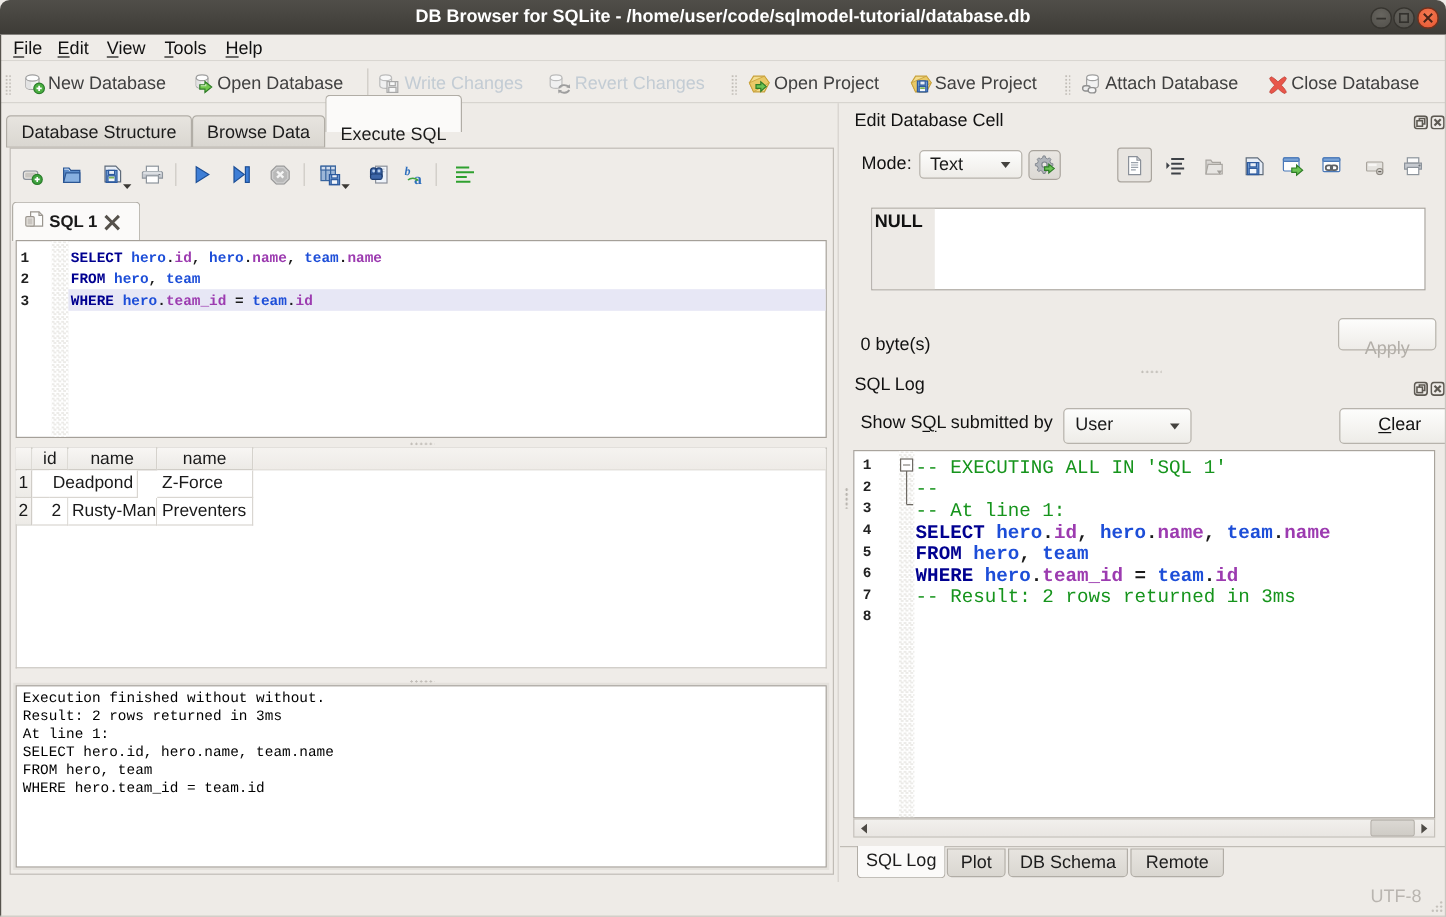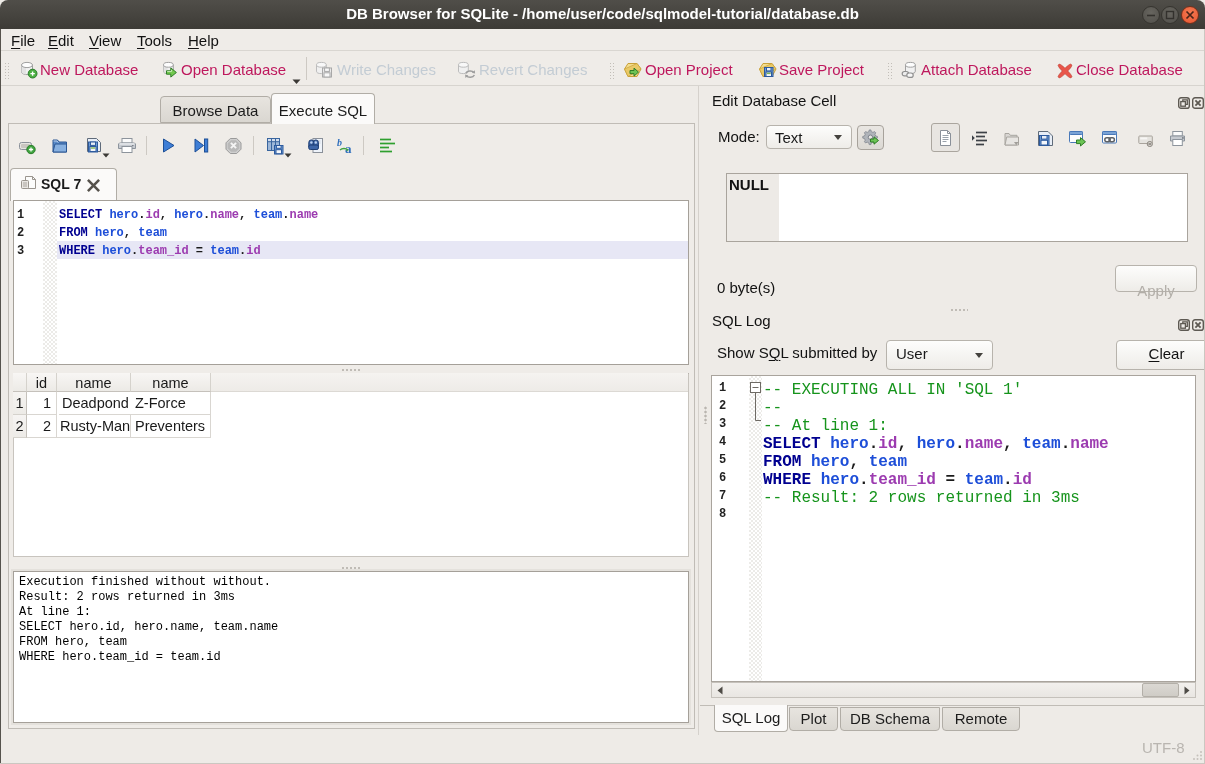--- a/index.html
+++ b/index.html
@@ -15,21 +15,21 @@
 .winbtn svg { position:absolute; top:0; left:0; }
 #btnmin { left:1142px; background:radial-gradient(circle at 50% 35%, #67655f, #514f4a); border:1px solid #36342f; }
 #btnmax { left:1161px; background:radial-gradient(circle at 50% 35%, #67655f, #514f4a); border:1px solid #36342f; }
 #btnclose { left:1181px; background:radial-gradient(circle at 50% 35%, #f47a52, #e85631); border:1px solid #73301c; }
 
 #menubar { position:absolute; top:29px; left:0; width:1205px; height:22px; background:#efece8; border-bottom:1px solid #d9d6d1; }
 .menuitem { position:absolute; top:3px; font-size:15px; color:#111; }
 .menuitem u, .label u, .btn u { text-decoration-thickness:1px; text-underline-offset:2px; }
 
 #toolbar { position:absolute; top:51px; left:0; width:1205px; height:35px; background:#efece8; border-bottom:1px solid #d7d4cf; }
-.tbtxt { position:absolute; top:10px; font-size:15px; color:#be185d; }
+.tbtxt { position:absolute; top:10px; font-size:15px; color:#404040; }
 .tbtxt.dis { color:#c3ccd4; }
 .tbicon { position:absolute; }
 .tbsep { position:absolute; top:6px; width:1px; height:23px; background:#cdc9c3; }
 .tbhandle { position:absolute; top:11px; width:5px; height:17px;
   background-image:radial-gradient(#c2beb8 0.9px, transparent 1px); background-size:3px 3px; }
 
 .tab { position:absolute; font-size:15px; text-align:center; border:1px solid #b1ada6;
   background:linear-gradient(#e7e4df, #dad7d1); border-radius:4px 4px 0 0; color:#1c1c1c; }
 .tab.active { background:#fbfaf9; border-bottom:none; }
 #pane { position:absolute; top:123px; left:8px; width:687px; height:606px; border:1px solid #c0bcb6; background:#efece8; }
@@ -179,22 +179,23 @@
           <rect x="1.2" y="10.5" width="6.4" height="4.4" rx="2.2" fill="#ececec" stroke="#8f8f8f" stroke-width="1.2"></rect>
           <rect x="5.8" y="12" width="6.4" height="4.4" rx="2.2" fill="#f6f6f6" stroke="#8f8f8f" stroke-width="1.2"></rect>
         </svg></div>
   <div class="tbtxt" style="left:921px">Attach Database</div>
   <div class="tbicon" style="left:1057px;top:12px"><svg width="16" height="16" viewBox="0 0 16 16">
           <path d="M2.2 1 C4 1.5 5.5 2.8 8 5.2 C10.5 2.8 12 1.5 13.8 1 L15 2.2 C14.5 4 13.2 5.5 10.8 8 C13.2 10.5 14.5 12 15 13.8 L13.8 15 C12 14.5 10.5 13.2 8 10.8 C5.5 13.2 4 14.5 2.2 15 L1 13.8 C1.5 12 2.8 10.5 5.2 8 C2.8 5.5 1.5 4 1 2.2 Z" fill="#e8564a" stroke="#b03026" stroke-width="0.5"></path>
         </svg></div>
   <div class="tbtxt" style="left:1076px">Close Database</div>
 </div>
 
+<div class="tab" style="left:5px;top:96px;width:155px;height:27px;padding-top:5px;z-index:1">Database Structure</div>
 <div class="tab" style="left:160px;top:96px;width:111px;height:27px;padding-top:5px;z-index:1">Browse Data</div>
-<div class="tab active" style="left:271px;top:93px;width:104px;height:31px;padding-top:8px;z-index:3">Execute SQL</div>
+<div class="tab active" style="left:271px;top:79px;width:114px;height:31px;padding-top:24px;z-index:3">Execute SQL</div>
 <div id="pane"></div>
 
 <div class="sicon" style="left:18px"><svg width="18" height="18" viewBox="0 0 18 18">
         <rect x="1.5" y="5.5" width="12" height="7" rx="2" fill="#e6e4e1" stroke="#8a9099"></rect>
         <rect x="3" y="7" width="9" height="4" rx="1" fill="#c9c6c1"></rect>
         <circle cx="13" cy="12.5" r="4.2" fill="#3fa33f" stroke="#2a7d2a"></circle>
         <path d="M13 10.4 V14.6 M10.9 12.5 H15.1" stroke="#fff" stroke-width="1.3"></path>
       </svg></div>
 <div class="sicon" style="left:51px"><svg width="18" height="18" viewBox="0 0 18 18">
         <path d="M2 15 V3 h4.5 l1.5 2 h7.5 v10 z" fill="#5a8bc9" stroke="#2b5693"></path>
@@ -274,21 +275,21 @@
         <line x1="1" y1="14.5" x2="13" y2="14.5" stroke="#2fa02f" stroke-width="1.7"></line>
       </svg></div>
 
 <div id="sqltab">
   <svg style="position:absolute;left:9px;top:6px" width="17" height="18" viewBox="0 0 17 18">
         <path d="M5.5 1.5 h7 l3 3 v9 h-10 z" fill="#fcfcfb" stroke="#9a958e"></path>
         <path d="M12.5 1.5 v3 h3" fill="none" stroke="#9a958e"></path>
         <rect x="1.5" y="5.5" width="7" height="8" rx="1" fill="#e9e6e2" stroke="#9a958e"></rect>
         <rect x="3" y="7" width="4" height="5" fill="#c9c5c0"></rect>
       </svg>
-  <span style="position:absolute;left:30px;top:7px;font-size:14px;font-weight:bold;color:#1a1a1a">SQL 7</span>
+  <span style="position:absolute;left:30px;top:7px;font-size:14px;font-weight:bold;color:#1a1a1a">SQL 1</span>
   <svg style="position:absolute;left:75px;top:9px" width="15" height="15" viewBox="0 0 15 15">
         <path d="M2.8 1 L7.5 5.7 L12.2 1 L14 2.8 L9.3 7.5 L14 12.2 L12.2 14 L7.5 9.3 L2.8 14 L1 12.2 L5.7 7.5 L1 2.8 Z" fill="#55514b"></path>
       </svg>
 </div>
 
 <div id="editor">
   <div id="edfold"></div>
   <div id="curline"></div>
   <div class="lnum" style="top:7px">1</div>
   <div class="lnum" style="top:25px">2</div>
@@ -301,21 +302,21 @@
 
 <div id="rtable"></div>
 <div class="th" style="left:13px;top:373px;width:14px;height:19px"></div>
 <div class="th" style="left:27px;top:373px;width:30px;height:19px">id</div>
 <div class="th" style="left:57px;top:373px;width:74px;height:19px">name</div>
 <div class="th" style="left:131px;top:373px;width:80px;height:19px">name</div>
 <div style="position:absolute;left:211px;top:373px;width:477px;height:18.5px;background:linear-gradient(#f5f3f0,#eeebe7);border-bottom:1px solid #dcd9d4"></div>
 <div class="vh" style="left:13px;top:392px;width:14px;height:23px">1</div>
 <div class="vh" style="left:13px;top:415px;width:14px;height:23px">2</div>
 <div class="td" style="left:27px;top:392px;width:30px;height:23px;text-align:right;padding-right:5px">1</div>
-<div class="td" style="left:59px;top:392px;width:74px;height:23px;padding-left:3px">Deadpond</div>
+<div class="td" style="left:41px;top:392px;width:74px;height:23px;padding-left:3px">Deadpond</div>
 <div class="td" style="left:131px;top:392px;width:80px;height:23px;padding-left:4px">Z-Force</div>
 <div class="td" style="left:27px;top:415px;width:30px;height:23px;text-align:right;padding-right:5px">2</div>
 <div class="td" style="left:57px;top:415px;width:74px;height:23px;padding-left:3px">Rusty-Man</div>
 <div class="td" style="left:131px;top:415px;width:80px;height:23px;padding-left:4px">Preventers</div>
 <div class="hsplit" style="left:341px;top:566px;width:21px"></div>
 
 <div id="msgbox">
   <div class="msgline" style="top:3px">Execution finished without without.</div>
   <div class="msgline" style="top:18px">Result: 2 rows returned in 3ms</div>
   <div class="msgline" style="top:33px">At line 1:</div>

